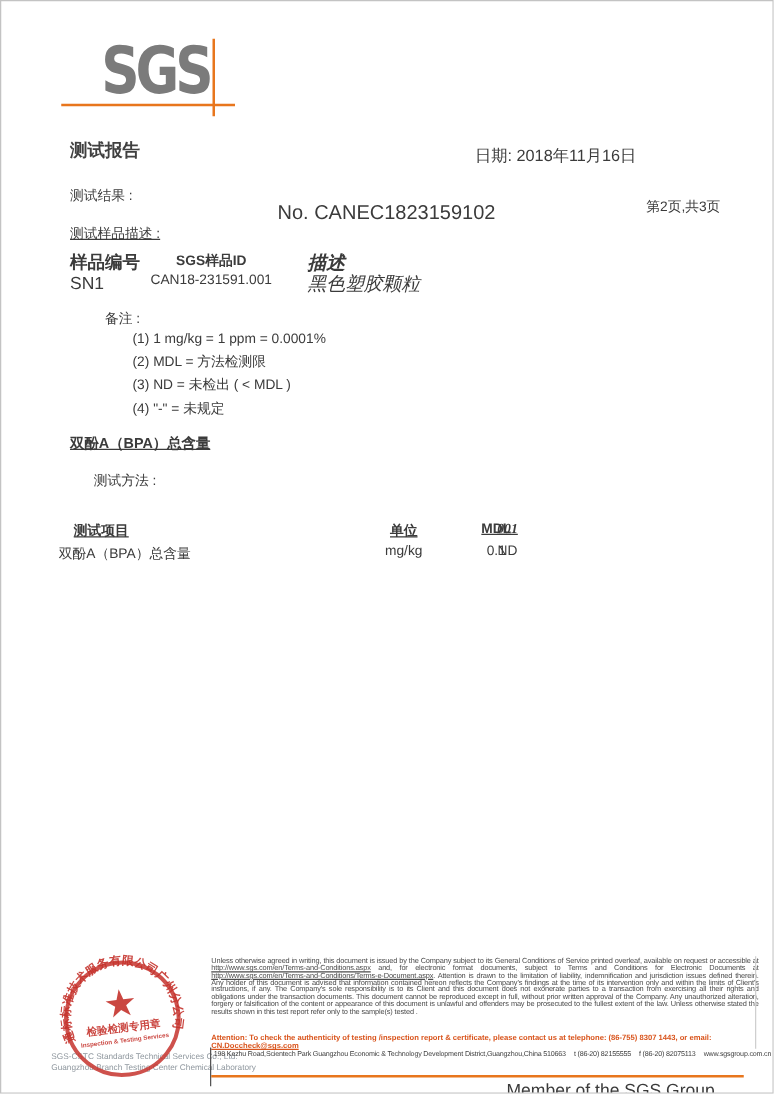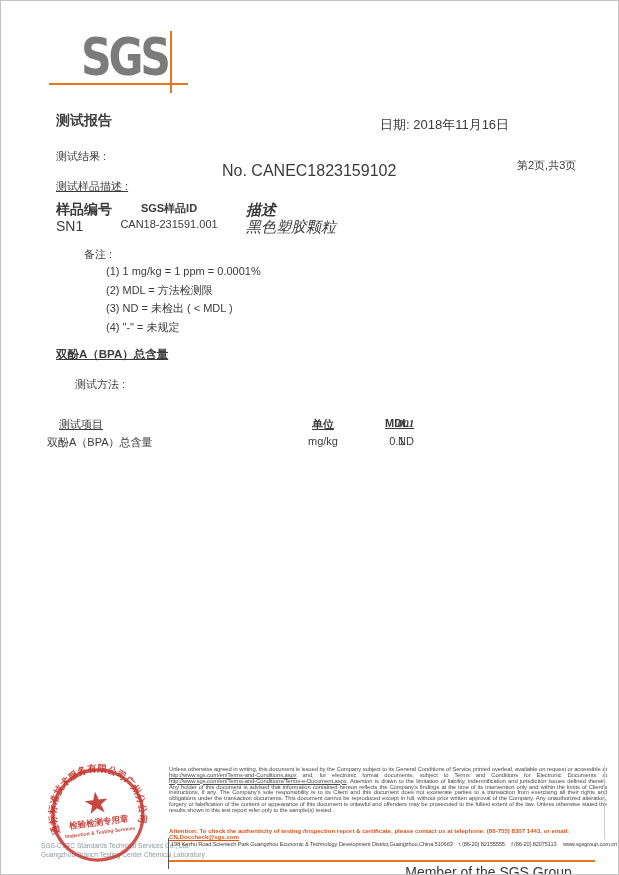--- a/index.html
+++ b/index.html
@@ -31,21 +31,21 @@
   .sample-col2 { position:absolute; left:113px; width:110px; text-align:center; font-size:11px; }
   .sample-col3 { position:absolute; left:245px; font-size:15px;font-style:italic; }
   .row-head { top:200px; font-weight:bold; }
   .row-data { top:217px; }
   .notes-label { left:55px; top:246px;margin-left:28px; }
   .notes-list { position:absolute; left:105px; top:261px; font-size:11px; line-height:18.6px; }
   .bpa-heading { left:55px; top:346px; font-weight:bold; text-decoration:underline; font-size:11.5px; }
   .method-label { left:38px; top:376px;margin-left:36px; }
   .method-text { position:absolute; left:110px; top:376px; width:455px; font-size:11px; line-height:18px; }
   
-  .rt-item-head { position:absolute; left:58px; top:416px; font-size:11px; font-weight:normal; text-decoration:underline;text-align:center; }
+  .rt-item-head { position:absolute; left:58px; top:416px; font-size:11px; font-weight:bold; text-decoration:underline;text-align:center; }
   .rt-unit  { position:absolute; left:300px; width:44px; text-align:center; font-size:11px; }
   .rt-mdl   { position:absolute; left:344px; width:32px; text-align:center; font-size:11px;margin-left:36px; }
   .rt-val   { position:absolute; left:388px; width:34px; text-align:center; font-size:11px; }
   .rt-head  { top:416px; font-weight:bold; text-decoration:underline; }
   .rt-head-id { font-style:italic;font-family:Liberation Serif, serif; }
   .rt-row   { top:434px; }
   .rt-item  { position:absolute; left:46px; top:434px; font-size:11px; }
   
   .company-lines { position:absolute; left:40px; top:840px; font-size:6.6px; line-height:9px; color:#8f979e; white-space:nowrap; }
   .stamp { position:absolute; left:44px; top:762px; transform:rotate(-7deg); }

